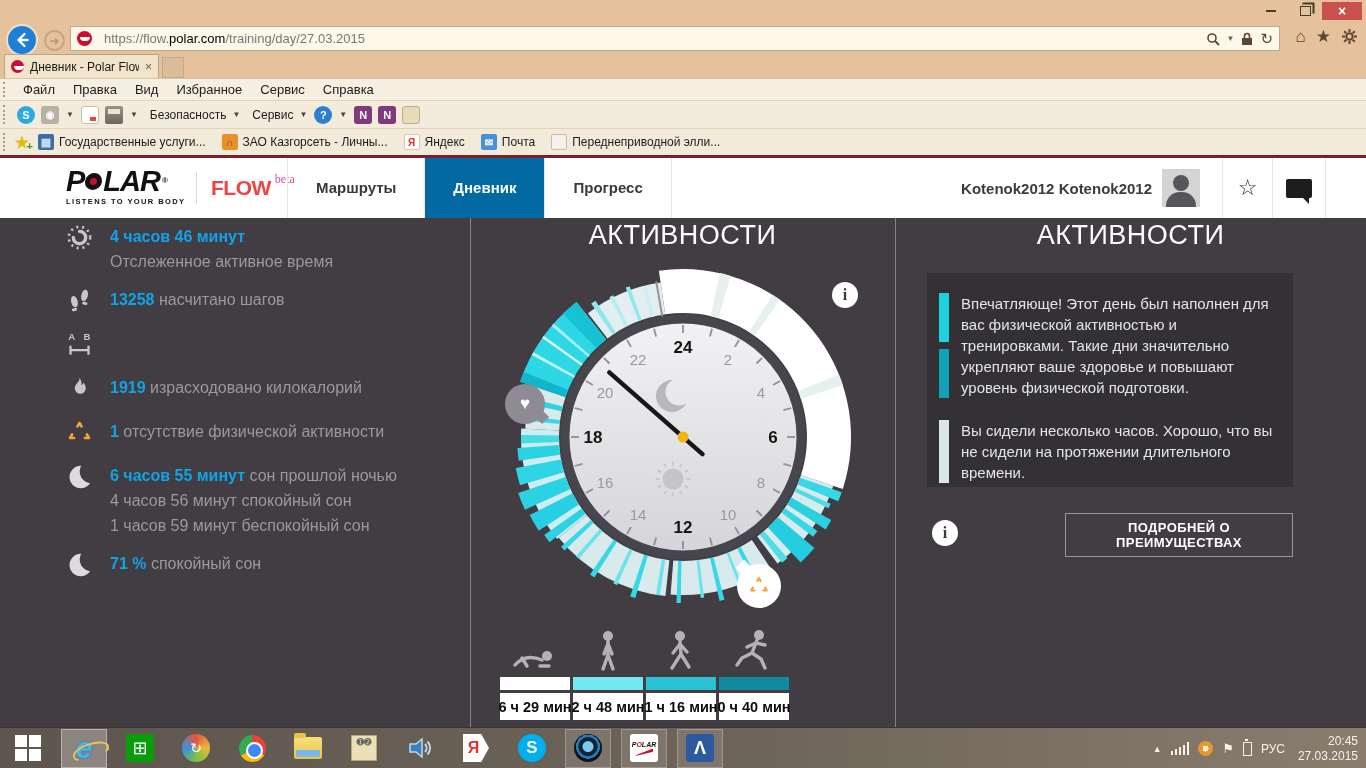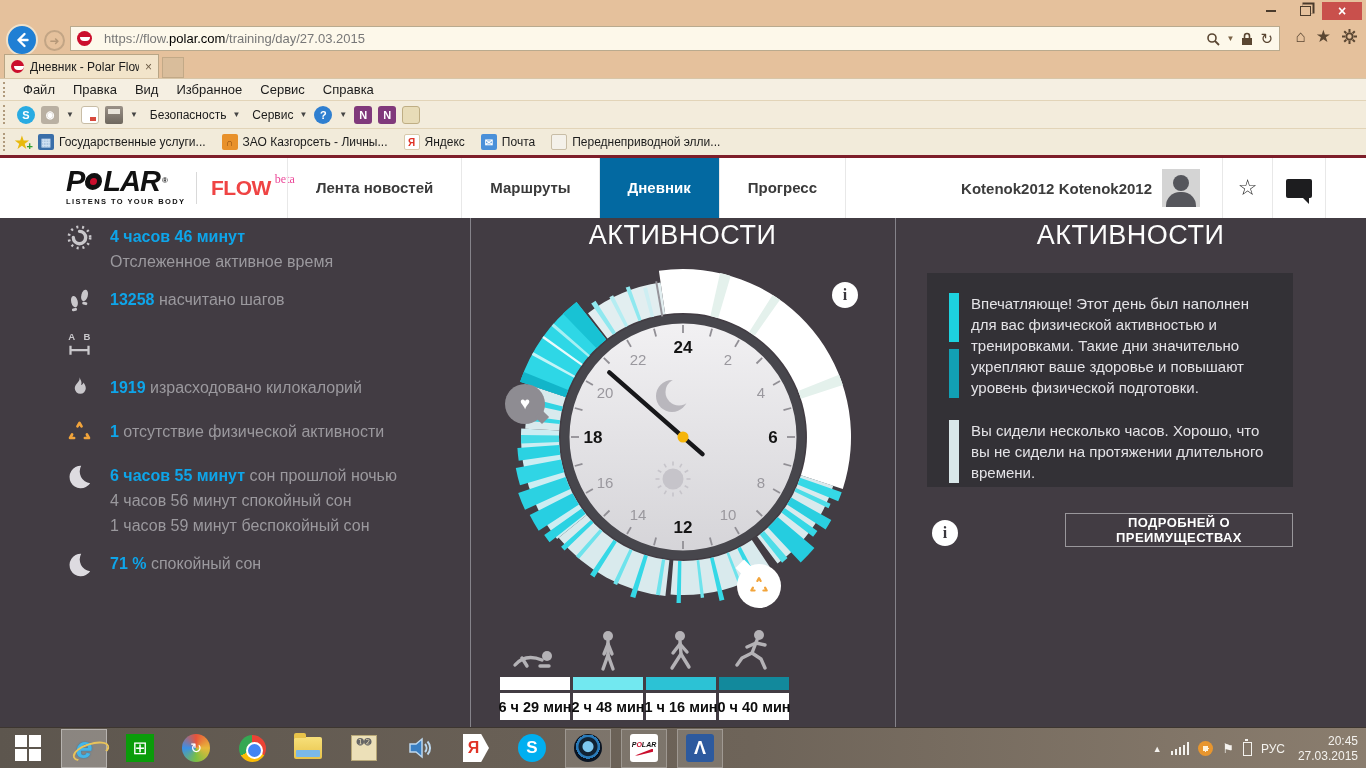--- a/index.html
+++ b/index.html
@@ -115,26 +115,26 @@
   .warn-tri { position:relative; z-index:1; }
 
   
   #activity-bars { position:absolute; left:500px; top:408px; display:flex; gap:3px; }
   .ab-col { width:70px; display:flex; flex-direction:column; align-items:center; }
   .ab-icon { height:48px; display:flex; align-items:flex-end; justify-content:center; }
   .ab-bar { width:70px; height:13px; margin-top:3px; }
   .ab-label { width:70px; height:27px; margin-top:3px; background:#fff; color:#0d0d0d; font-size:14.5px; font-weight:bold; display:flex; align-items:center; justify-content:center; white-space:nowrap; }
 
   
-  #benefit-card { position:absolute; left:927px; top:55px; width:366px; height:214px; background:#333136; padding:20px 22px; }
+  #benefit-card { position:absolute; left:927px; top:55px; width:366px; height:214px; background:#333136; padding:20px 12px; }
   .feedback { display:flex; gap:12px; margin-bottom:22px; }
   .fb-bars { display:flex; flex-direction:column; gap:7px; width:10px; flex:0 0 10px; }
   .fb-bar { width:10px; flex:1; }
   .fb-text { font-size:15px; line-height:21px; color:#e4e3e7; }
-  #benefit-btn { position:absolute; left:1065px; top:295px; width:228px; height:34px; border:1px solid #99979b; background:transparent; color:#fff; font-size:13px; font-weight:bold; letter-spacing:0.4px; font-family:"Liberation Sans",sans-serif; }
+  #benefit-btn { position:absolute; left:1065px; top:295px; width:228px; height:44px; border:1px solid #99979b; background:transparent; color:#fff; font-size:13px; font-weight:bold; letter-spacing:0.4px; font-family:"Liberation Sans",sans-serif; }
 
   
   #taskbar { position:absolute; left:0; top:727px; width:1366px; height:41px; background:linear-gradient(90deg,#5d564e,#6e6459 55%,#8a7d6e); border-top:1px solid #3d3630; display:flex; align-items:center; }
   .tb-app { width:44px; height:37px; margin:0 6px; display:flex; align-items:center; justify-content:center; position:relative; }
   .tb-app.active { background:rgba(255,255,255,0.28); outline:1px solid rgba(255,255,255,0.55); }
   .tb-app.open { background:rgba(255,255,255,0.12); outline:1px solid rgba(255,255,255,0.35); }
   .ico-start { width:26px; height:26px; display:grid; grid-template-columns:12px 12px; grid-template-rows:12px 12px; gap:2px; }
   .ico-start span { background:#fff; }
   .ico-ie { font-size:30px; font-style:italic; font-weight:bold; color:#45b6e8; text-shadow:0 0 2px #1a7ab8; position:relative; line-height:28px; }
   .ico-ie::before { content:""; position:absolute; left:-4px; top:9px; width:34px; height:13px; border:2.5px solid #e8c35a; border-bottom-color:transparent; border-radius:50%; transform:rotate(-18deg); }
@@ -289,21 +289,20 @@
           <span id="logo-rest">LAR</span>
           <span class="logo-reg">®</span>
         </div>
       <div class="logo-tagline">LISTENS TO YOUR BODY</div>
     </div>
     <div class="flow-block">
       <span class="flow-word">FLOW</span>
       <span class="flow-beta">beta</span>
     </div>
     <div id="main-nav">
-        <div class="nav-item">Лента новостей</div>
         <div class="nav-item">Маршруты</div>
         <div class="nav-item active">Дневник</div>
         <div class="nav-item">Прогресс</div>
       </div>
     <div class="user-area">
       <span class="user-name">Kotenok2012 Kotenok2012</span>
       <span class="avatar"></span>
     </div>
     <div class="hdr-btn starb">
         <span>☆</span>

